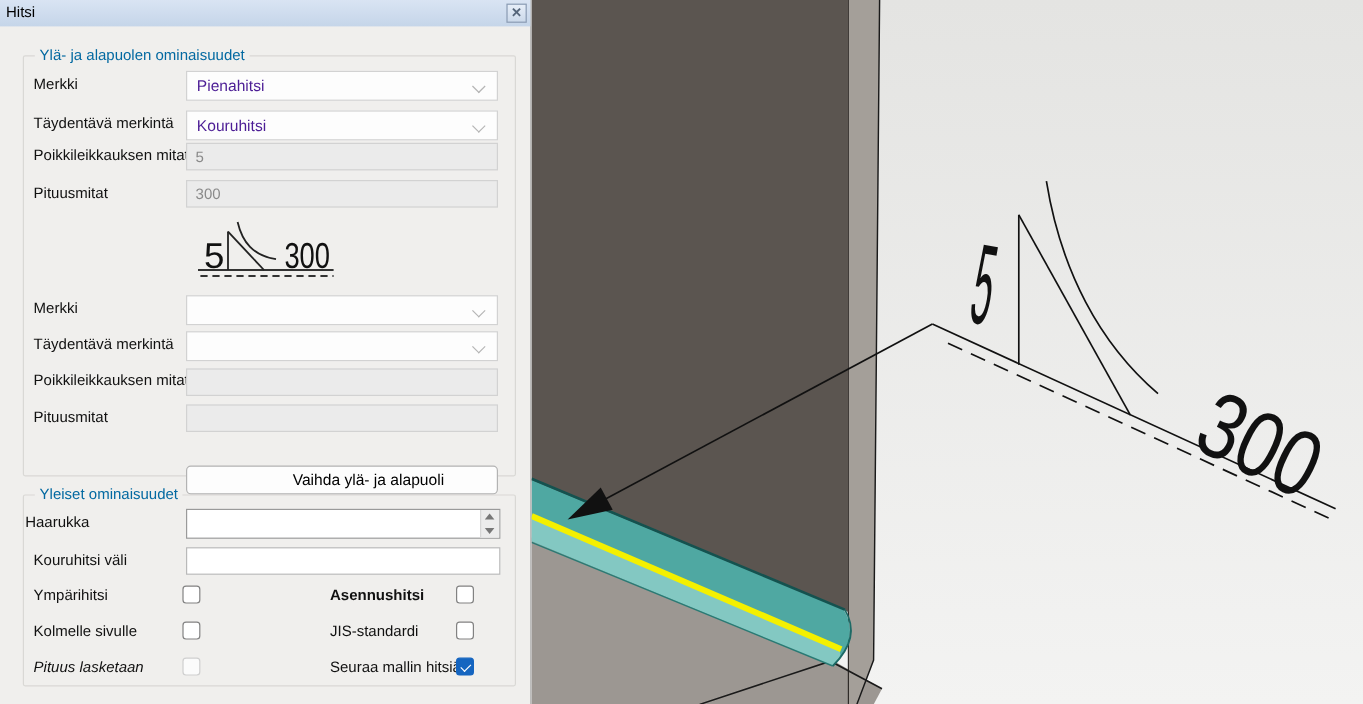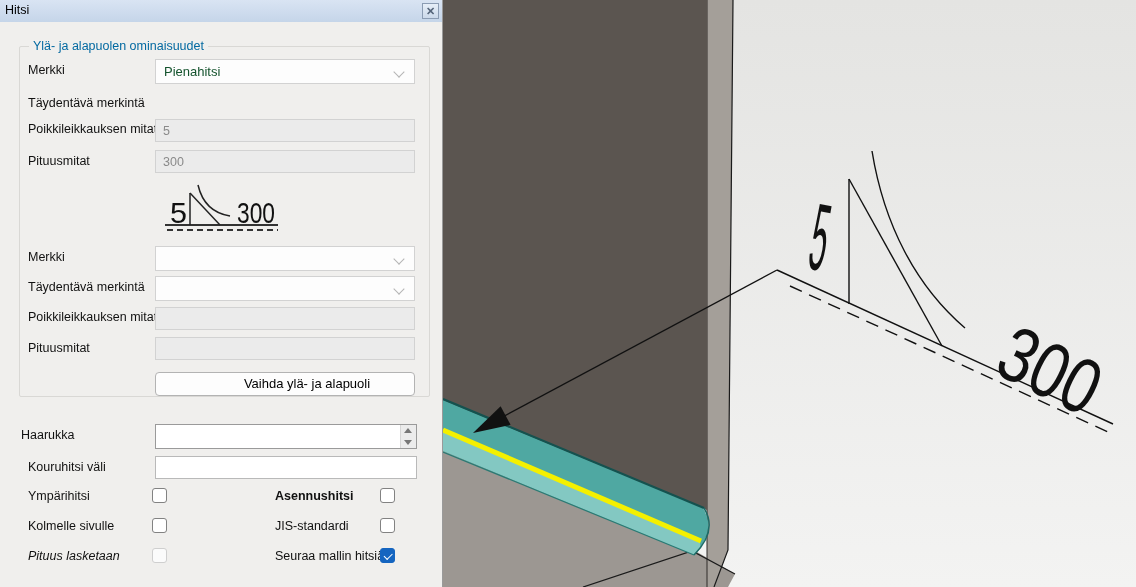--- a/index.html
+++ b/index.html
@@ -14,21 +14,21 @@
   #closebtn{position:absolute;right:3px;top:3px;width:17px;height:16px;
             background:linear-gradient(#e6eef8,#ccd9ea);border:1px solid #8b9cb3;
             color:#55657a;font-size:11px;font-weight:bold;text-align:center;
             line-height:15px;box-sizing:border-box;cursor:default;}
   .groupbox{position:absolute;border:1px solid #d9d8d5;border-radius:2px;}
   .groupbox .legend{position:absolute;top:-8px;left:9px;background:#f0efed;
             padding:0 4px;font-size:12.5px;color:#0369a1;white-space:nowrap;}
   .row-label{position:absolute;font-size:12.5px;color:#111;white-space:nowrap;}
   .combo{position:absolute;left:155px;width:260px;height:25px;box-sizing:border-box;
          background:#fdfdfd;border:1px solid #d2d2d2;font-size:13px;line-height:23px;
-         padding-left:8px;color:#14532d;}
+         padding-left:8px;color:#4c1d95;}
   .combo::after{content:"";position:absolute;right:11px;top:8px;width:7px;height:7px;
          border-left:1.6px solid #b5b5b5;border-bottom:1.6px solid #b5b5b5;
          transform:rotate(-45deg);}
   .tinput{position:absolute;left:155px;width:260px;height:23px;box-sizing:border-box;
          border:1px solid #b9b9b9;background:#fff;color:#000;padding:0 7px;
          font-family:"Liberation Sans",sans-serif;font-size:12.5px;}
   .tinput.disabled{background:#ebebeb;border-color:#d2d2d2;color:#8a8a8a;}
   .btn{position:absolute;left:155px;width:260px;height:24px;box-sizing:border-box;
          background:#fdfdfd;border:1px solid #b3b3b3;border-radius:4px;
          font-size:13px;color:#000;text-align:center;line-height:22px;cursor:default;}
@@ -67,20 +67,23 @@
     <div class="groupbox" style="left:19px;top:46px;width:409px;height:349px;">
       <span class="legend">Ylä- ja alapuolen ominaisuudet</span>
     </div>
 
     <span class="row-label" style="left:28px;top:63px;">Merkki</span>
     <div class="combo" style="top:59px;">
       <span>Pienahitsi</span>
     </div>
 
     <span class="row-label" style="left:28px;top:96px;">Täydentävä merkintä</span>
+    <div class="combo" style="top:92px;">
+      <span>Kouruhitsi</span>
+    </div>
 
     <span class="row-label" style="left:28px;top:122px;">Poikkileikkauksen mitat</span>
     <input class="tinput disabled" style="top: 119px;" readonly="" value="5">
 
     <span class="row-label" style="left:28px;top:154px;">Pituusmitat</span>
     <input class="tinput disabled" style="top: 150px;" readonly="" value="300">
 
     <svg style="position:absolute;left:150px;top:176px;" width="140" height="62" viewBox="0 0 140 62">
       <line x1="15" y1="49" x2="128" y2="49" stroke="#333" stroke-width="1.8"></line>
       <line x1="17" y1="54" x2="128" y2="54" stroke="#333" stroke-width="1.8" stroke-dasharray="6 4"></line>
@@ -100,22 +103,25 @@
     <div class="combo" style="top:276px;">
       <span></span>
     </div>
 
     <span class="row-label" style="left:28px;top:310px;">Poikkileikkauksen mitat</span>
     <input class="tinput disabled" style="top: 307px;" readonly="" value="">
 
     <span class="row-label" style="left:28px;top:341px;">Pituusmitat</span>
     <input class="tinput disabled" style="top: 337px;" readonly="" value="">
 
-    <div class="btn" style="top:372px;padding-left:44px;">Vaihda ylä- ja alapuoli</div>
+    <div class="btn" style="top:388px;padding-left:44px;">Vaihda ylä- ja alapuoli</div>
 
+    <div class="groupbox" style="left:19px;top:412px;width:409px;height:158px;">
+      <span class="legend">Yleiset ominaisuudet</span>
+    </div>
 
     <span class="row-label" style="left:21px;top:428px;">Haarukka</span>
     <div class="spinbox" style="top:424px;">
       <span style="position:absolute;left:6px;top:4px;font-size:12.5px;"></span>
       <div class="spincol">
         <span class="up"></span>
         <span class="dn"></span>
       </div>
     </div>
 

